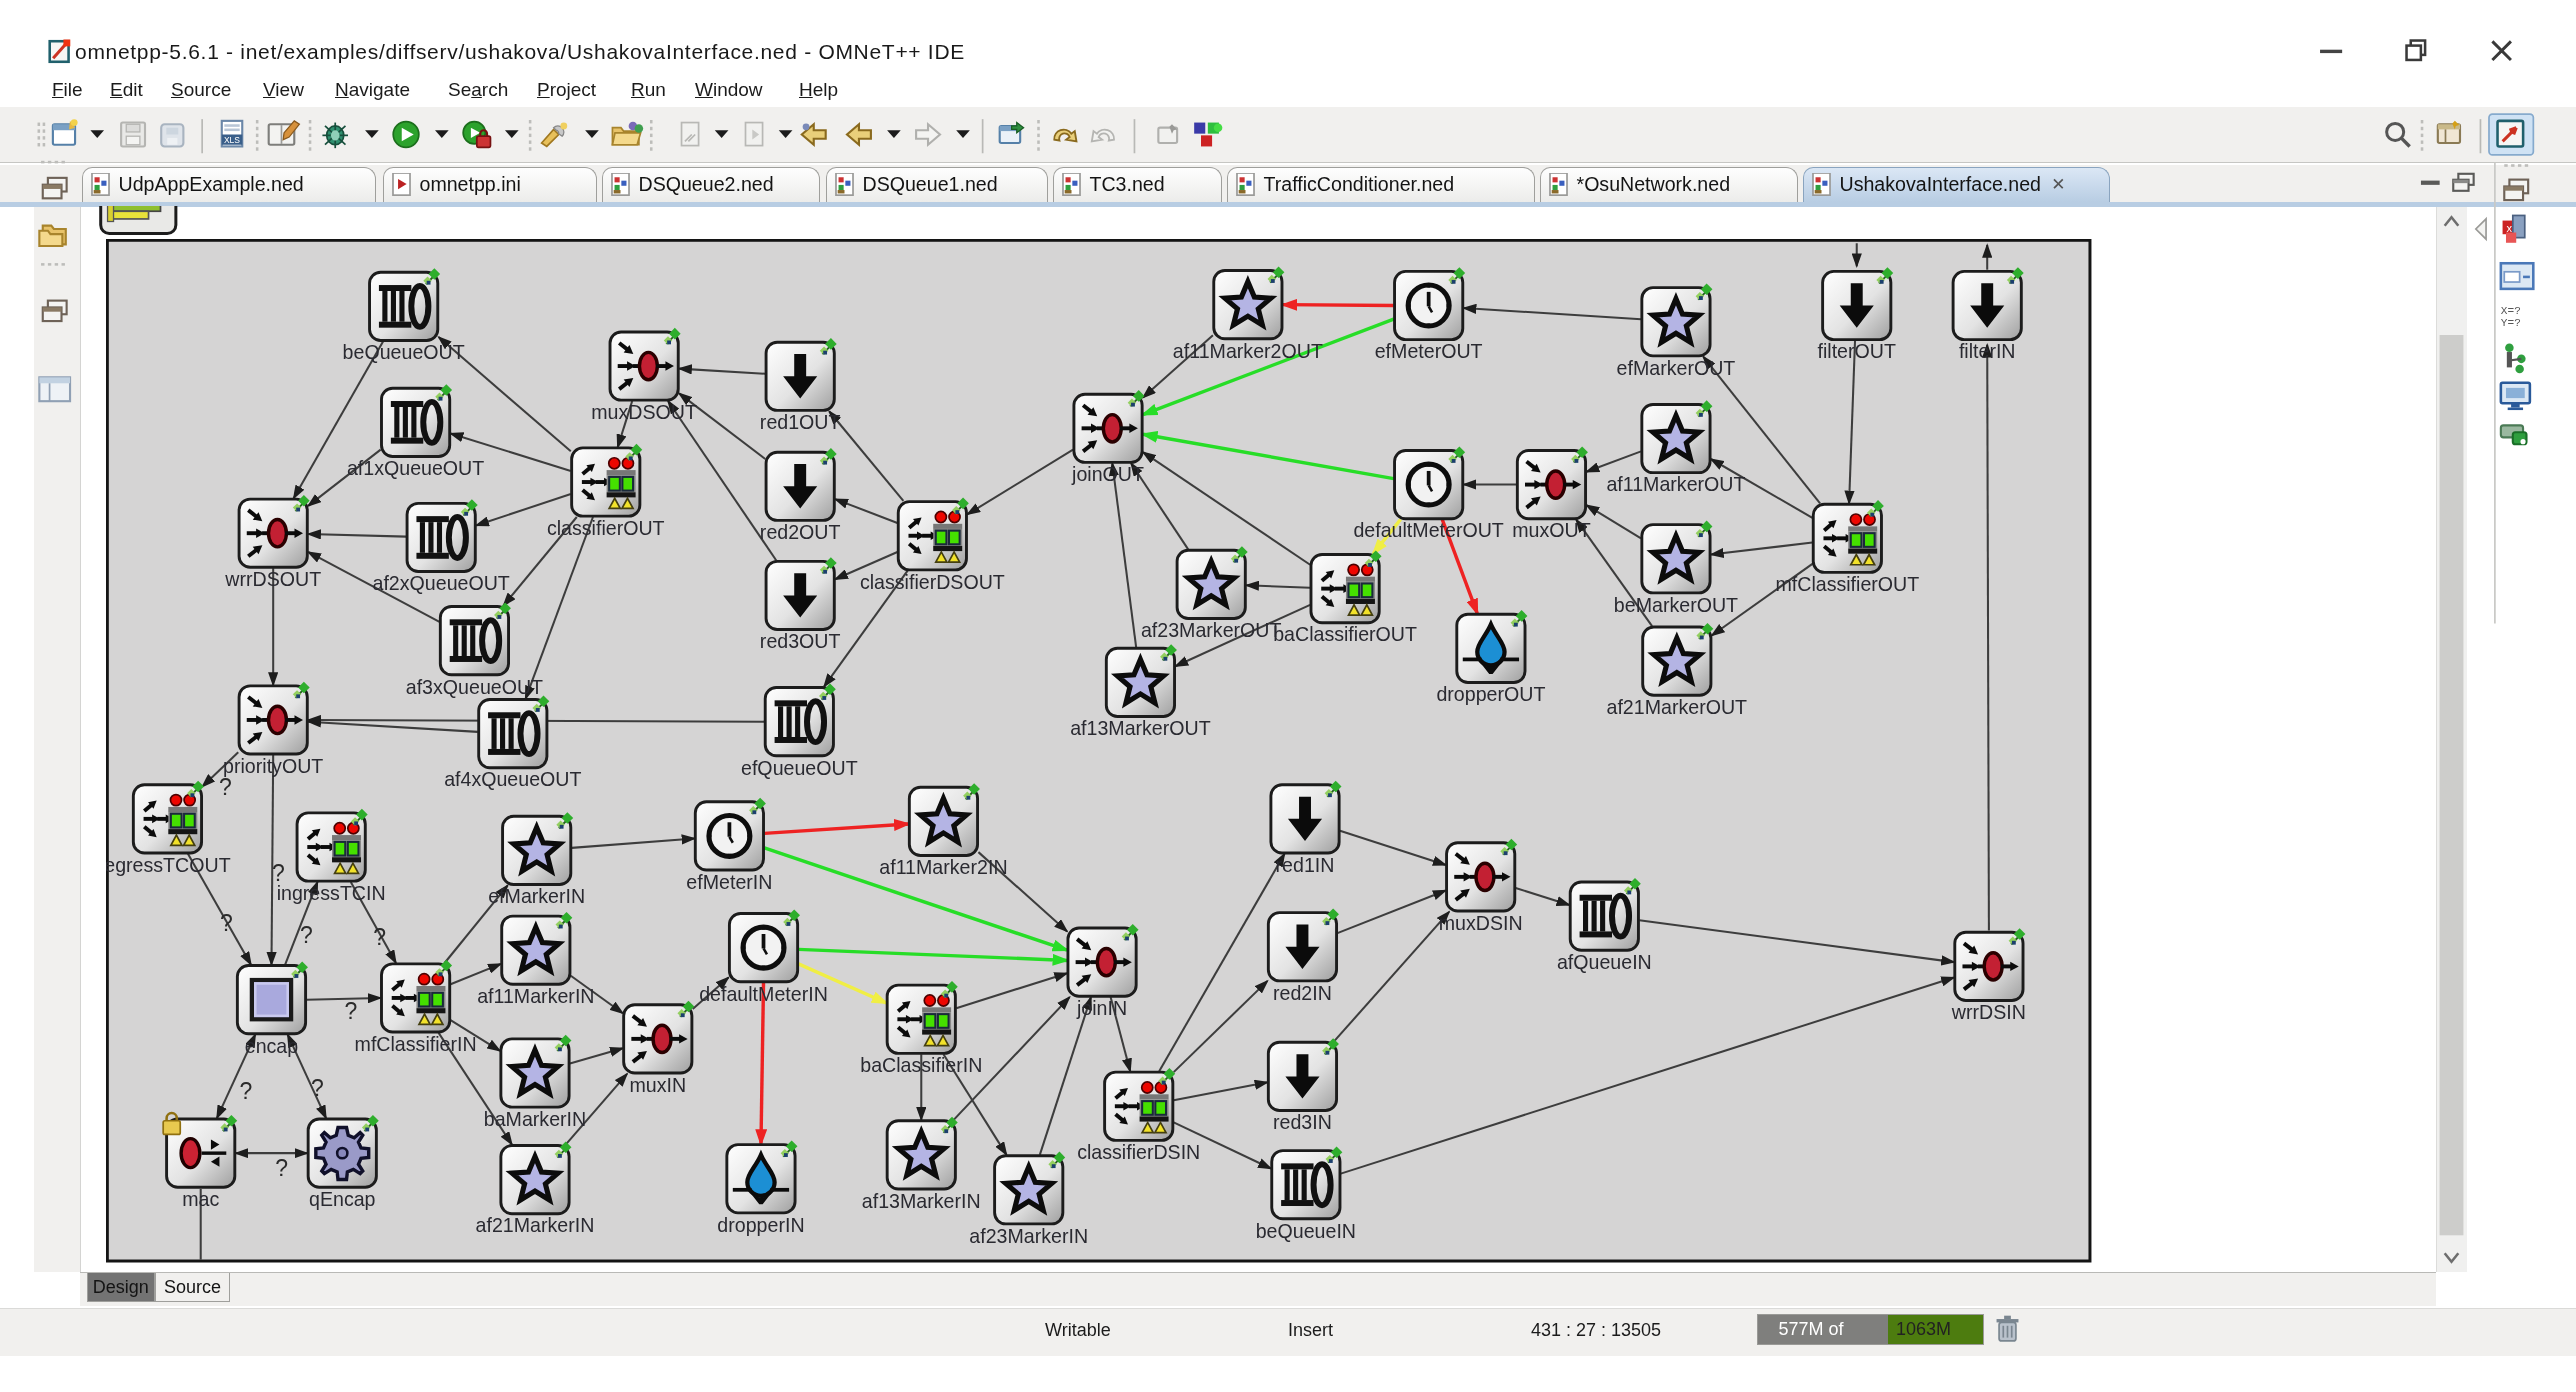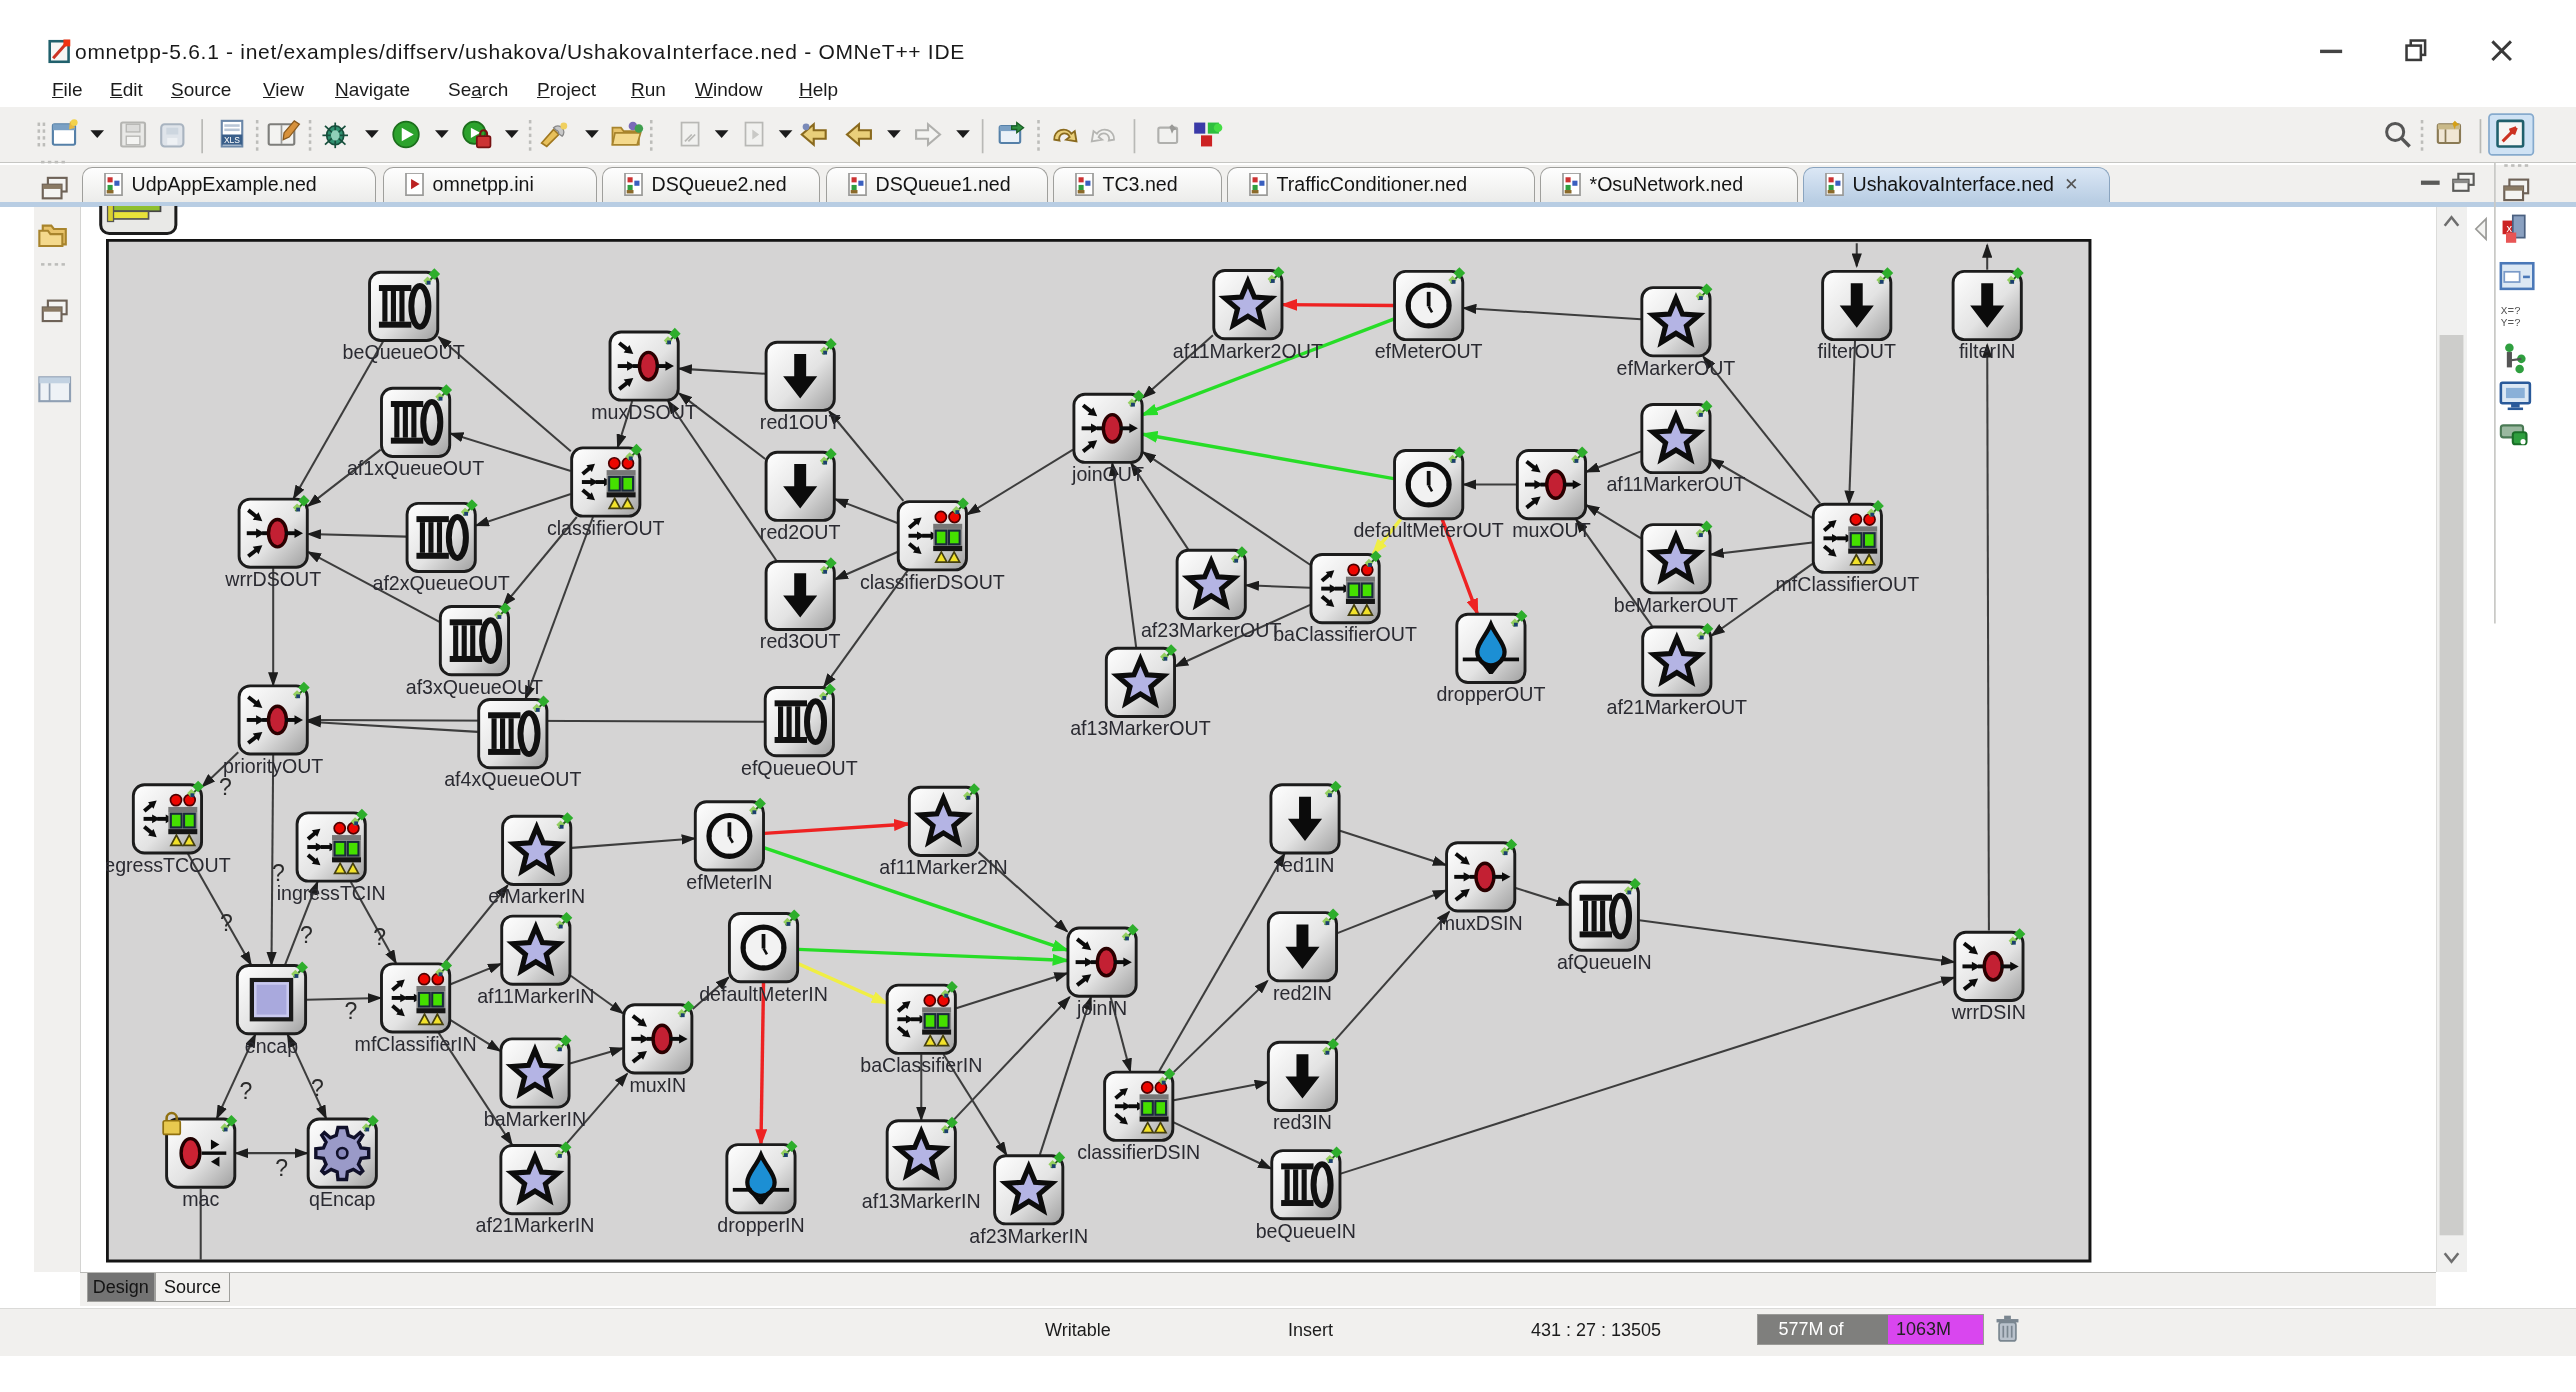--- a/index.html
+++ b/index.html
@@ -2,30 +2,30 @@
 <html style="font-size:13.6px"><head><meta charset="utf-8"><style>
 * {margin:0;padding:0;box-sizing:border-box}
 html,body {width:2576px;height:1392px;background:#fff;font-family:"Liberation Sans",sans-serif;overflow:hidden;position:relative}
 #titlebar {position:absolute;left:0;top:0;width:100%;height:72px;background:#fff}
 #title {position:absolute;left:75px;top:40px;font-size:21px;color:#191919;letter-spacing:0.7px}
 #menubar {position:absolute;left:4px;top:72px;width:100%;height:34px;background:#fff}
 .mi {position:absolute;top:6.8px;font-size:19px;color:#1b1b1b}
 #toolbar {position:absolute;left:0;top:107px;width:100%;height:56px;background:#f1f0ee;border-bottom:1.7px solid #c6c6c3}
 #tabrow {position:absolute;left:0;top:165px;width:100%;height:42px;background:#f1f0ee}
 #tabrow .blue {position:absolute;left:0;top:37px;width:100%;height:5.1px;background:#b8cde3}
-.tab {position:absolute;top:1.7px;height:35px;background:linear-gradient(#fefefe,#ececea);border:1.7px solid #9f9f9c;border-bottom:none;border-radius:10.2px 12px 0 0;display:flex;align-items:center;padding-left:21px}
+.tab {position:absolute;top:1.7px;height:35px;background:linear-gradient(#fefefe,#ececea);border:1.7px solid #9f9f9c;border-bottom:none;border-radius:10.2px 12px 0 0;display:flex;align-items:center;padding-left:8px}
 .tab.active {background:linear-gradient(#dbe7f5,#b8cde3);border-color:#8aa4bf;z-index:3}
 .tlabel {font-size:19.6px;color:#141414;margin-left:8.5px;white-space:nowrap}
 .tclose {font-size:17px;color:#555;margin-left:10.2px}
 #editor {position:absolute;left:80px;top:207px;width:2356px;height:1065px;background:#fff;border-left:0.9px solid #d4d4d2}
 #dstabs {position:absolute;left:80px;top:1272px;width:2356px;height:34px;background:#f1f0ee;border-top:0.9px solid #b9b9b6}
 .dtab {position:absolute;top:0;height:29px;font-size:18px;color:#141414;display:flex;align-items:center;justify-content:center;border:0.9px solid #9f9f9c;border-top:none}
 #statusbar {position:absolute;left:0;top:1308px;width:100%;height:48px;background:#f1f0ee;border-top:1.7px solid #dadad8}
 .st {font-size:18px;color:#1b1b1b;top:11px;position:absolute}
-#heap {position:absolute;left:1757px;top:1314px;width:227px;height:31px;background:#d946ef;border:0.9px solid #9a9a97}
+#heap {position:absolute;left:1757px;top:1314px;width:227px;height:31px;background:#4d7c0f;border:0.9px solid #9a9a97}
 #heapfill {position:absolute;left:0;top:0;width:130px;height:29px;background:#7f7f7d}
 #heaptxt1 {position:absolute;left:20.5px;top:4.3px;font-size:18px;color:#fff}
 #heaptxt2 {position:absolute;left:138px;top:4.3px;font-size:18px;color:#222}
 </style></head><body>
 <div id="titlebar">
  <svg width="24" height="31" viewBox="0 0 28 36" style="position:absolute;left:48px;top:36px">
   <rect x="2" y="6" width="22" height="24" fill="#f6f6f4" stroke="#20606c" stroke-width="3"></rect>
   <path d="M6,26 L20,10" stroke="#cc3322" stroke-width="3.5" fill="none"></path>
   <rect x="18" y="4" width="8" height="8" fill="#ee3311"></rect>
     </svg>

